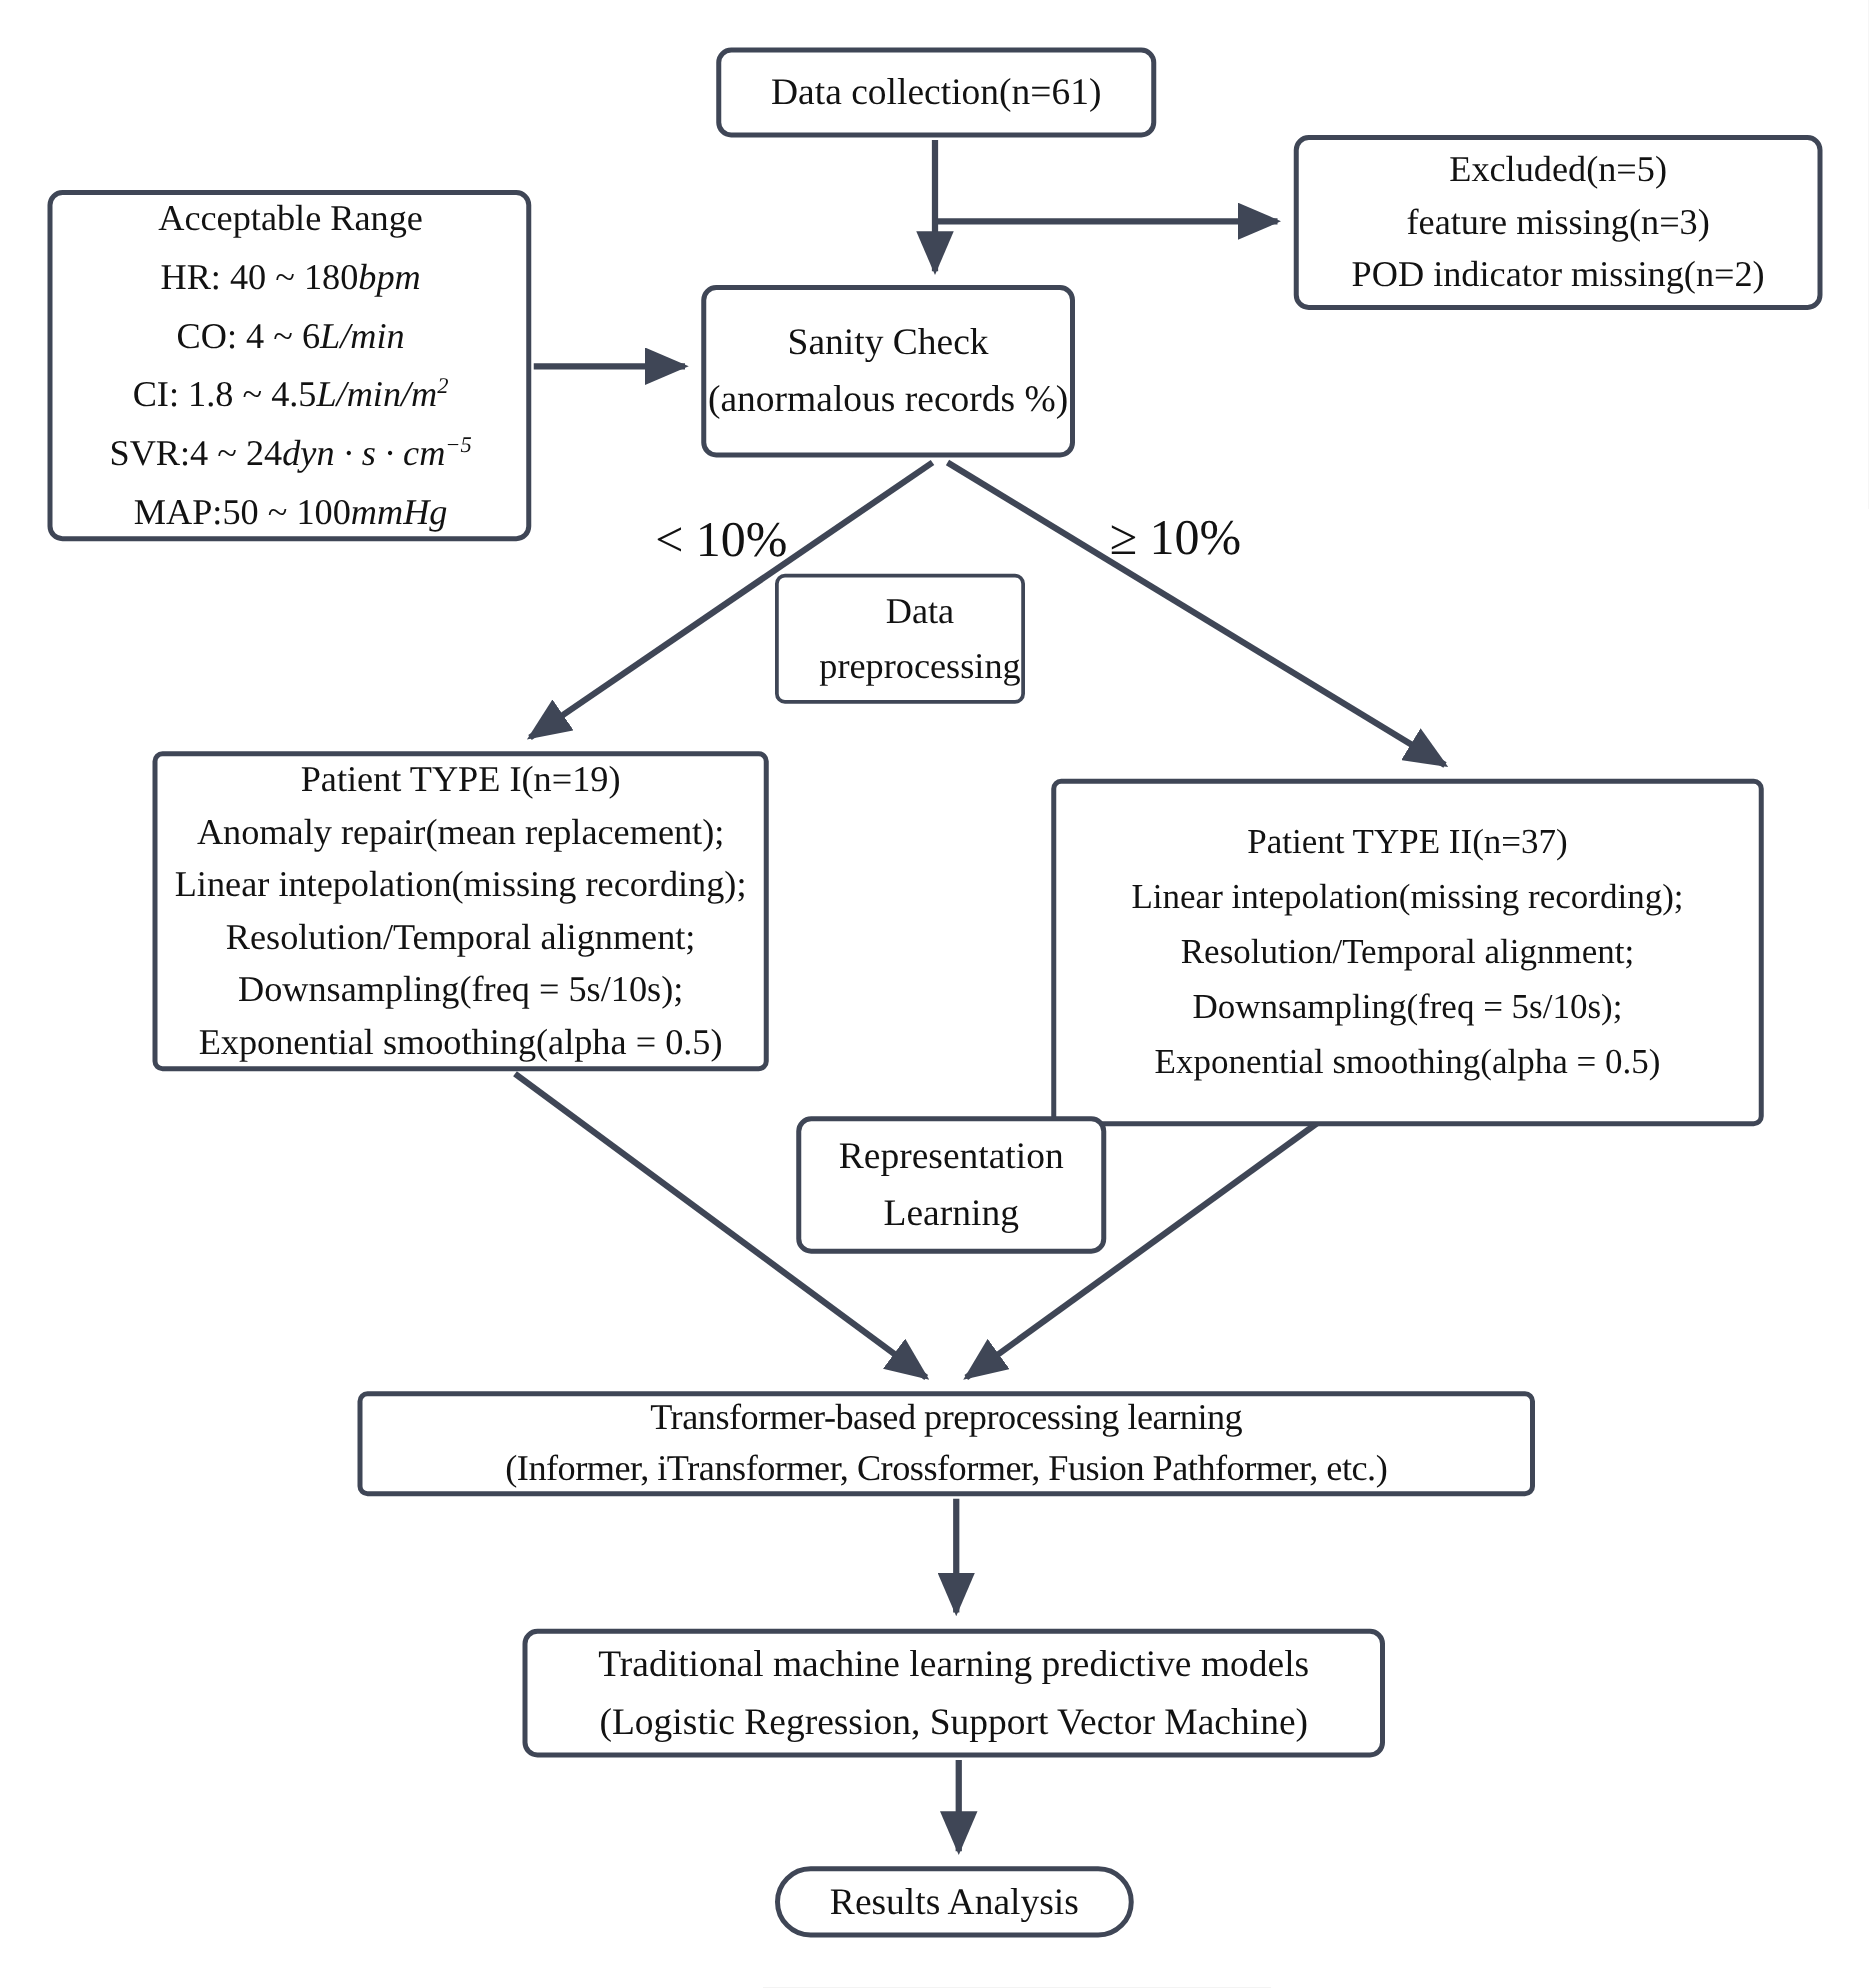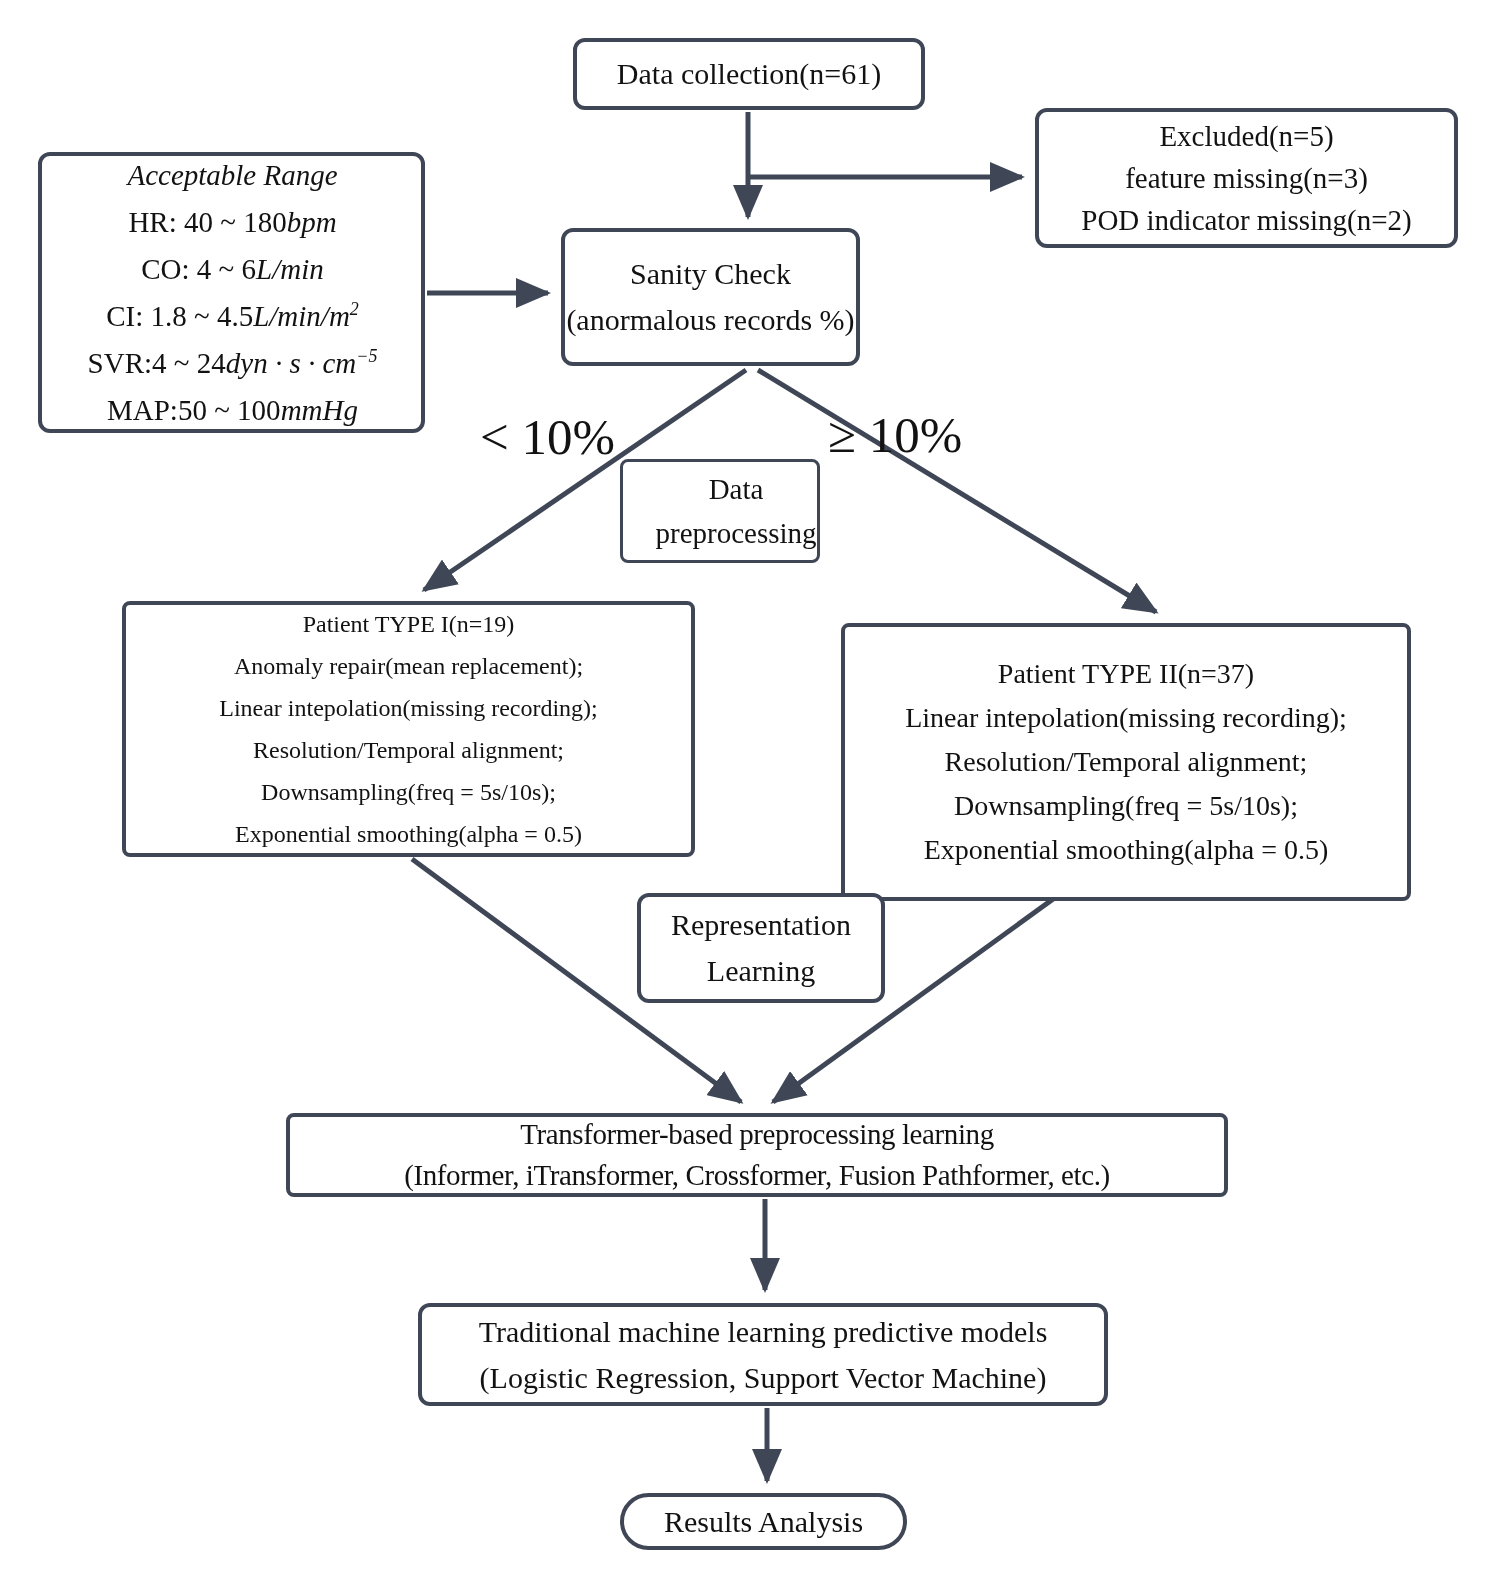--- a/index.html
+++ b/index.html
@@ -31,34 +31,34 @@
     text-align:center;
     line-height:1.45;
   }
   .node .ital{font-style:italic;}
   .node .sup{font-size:0.62em;vertical-align:super;line-height:0;}
 
   .n-collection{left:573px;top:38px;width:352px;height:72px;font-size:30px;}
   .n-excluded{left:1035px;top:108px;width:423px;height:140px;font-size:29px;line-height:42px;}
   .n-range{left:38px;top:152px;width:387px;height:281px;font-size:29px;line-height:47px;
            align-items:stretch;padding:4px 10px 4px 12px;}
-  .n-range .rng-title{text-align:center;font-style:italic;}
+  .n-range .rng-title{text-align:center;}
   .n-range [data-bind-lines] > div{text-align:center;}
   .n-sanity{left:561px;top:228px;width:299px;height:138px;font-size:30px;line-height:46px;}
   .n-preproc{left:620px;top:459px;width:200px;height:104px;font-size:29px;line-height:44px;border-width:3px;border-radius:8px;padding-left:32px;}
-  .n-type1{left:122px;top:601px;width:573px;height:256px;font-size:24px;line-height:42px;border-radius:8px;}
+  .n-type1{left:122px;top:601px;width:493px;height:256px;font-size:29px;line-height:42px;border-radius:8px;}
   .n-type2{left:841px;top:623px;width:570px;height:278px;font-size:28px;line-height:44px;border-radius:8px;}
   .n-replearn{left:637px;top:893px;width:248px;height:110px;font-size:30px;line-height:46px;}
   .n-transformer{left:286px;top:1113px;width:942px;height:84px;font-size:29px;line-height:41px;letter-spacing:-0.4px;border-radius:8px;}
   .n-traditional{left:418px;top:1303px;width:690px;height:103px;font-size:30px;line-height:46px;}
   .n-results{left:620px;top:1493px;width:287px;height:57px;font-size:30px;border-radius:29px;}
 
   .branch-label{
-    position:absolute;font-size:51px;color:var(--ink);
-    text-align:left;white-space:nowrap;
+    position:absolute;font-size:40px;color:var(--ink);
+    text-align:right;white-space:nowrap;
   }
   .bl-left{left:480px;top:408px;width:150px;}
   .bl-right{left:828px;top:406px;width:165px;}
 </style>
 </head>
 <body>
 
 <div class="canvas">
 
   <svg class="arrows" width="1495" height="1590" viewBox="0 0 1495 1590">

